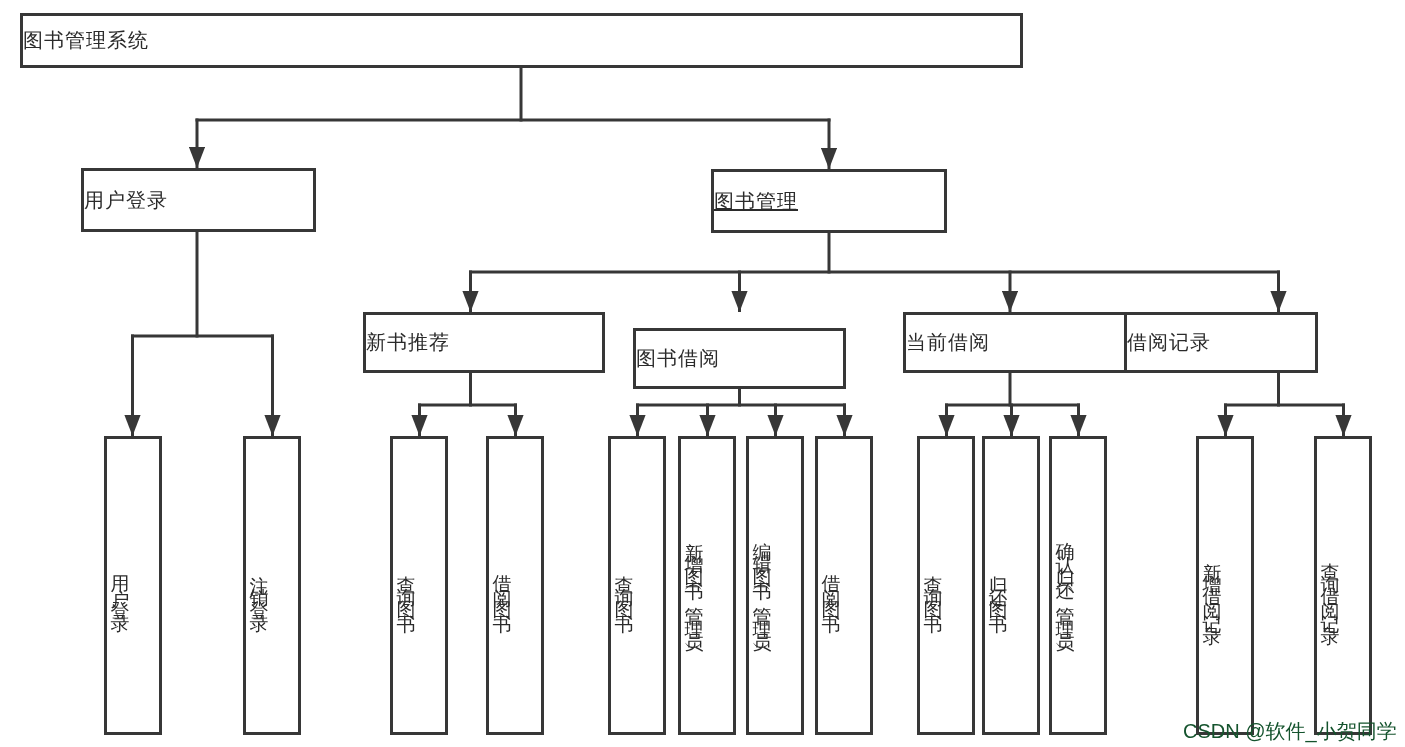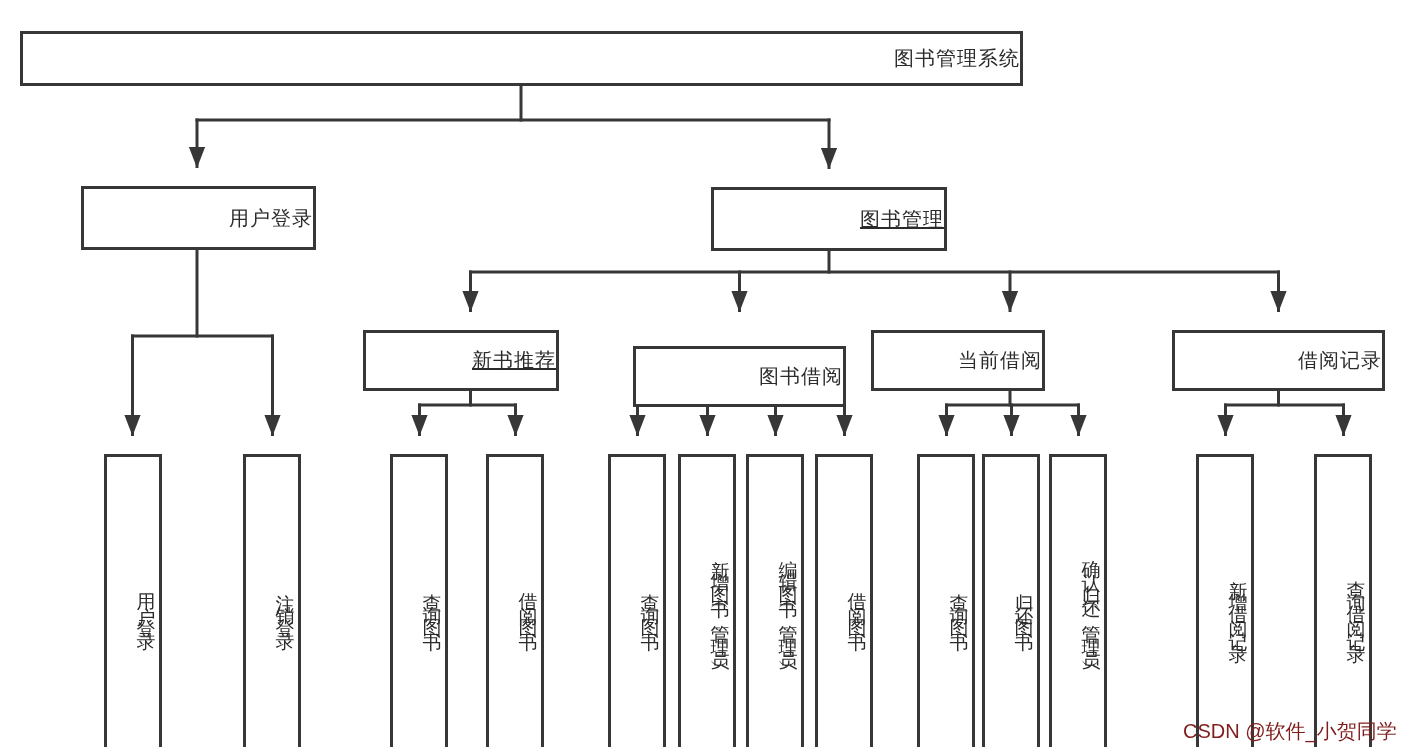--- a/index.html
+++ b/index.html
@@ -18,38 +18,37 @@
     z-index: 1;
   }
   .box {
     position: absolute;
     box-sizing: border-box;
     border: 3px solid #373737;
     background: #ffffff;
     color: #2b2b2b;
     display: flex;
     align-items: center;
-    justify-content: flex-end;
+    justify-content: flex-start;
     z-index: 2;
-    margin-top: 18px;
   }
   .hlabel { font-size: 20px; letter-spacing: 1px; white-space: nowrap; }
   .vlabel {
     writing-mode: vertical-rl;
     text-orientation: mixed;
     font-size: 19px;
     letter-spacing: 13px;
     white-space: nowrap;
   }
   .watermark {
     position: absolute;
     left: 1183px;
     top: 718px;
     font-size: 20px;
-    color: #7f1d1d;
+    color: #14532d;
     z-index: 5;
     white-space: nowrap;
   }
   line { stroke: #373737; stroke-width: 3; }
 </style>
 </head>
 <body>
 
 <div class="canvas">
 
@@ -105,30 +104,30 @@
     <span class="hlabel">图书管理系统</span>
   </div>
 
   <div class="box" style="left:81px; top:168px; width:235px; height:64px;">
     <span class="hlabel">用户登录</span>
   </div>
   <div class="box" style="left:711px; top:169px; width:236px; height:64px;text-decoration:underline;">
     <span class="hlabel">图书管理</span>
   </div>
 
-  <div class="box" style="left:363px; top:312px; width:196px; height:61px;text-decoration:underline;">
+  <div class="box" style="left:363px; top:312px; width:242px; height:61px;">
     <span class="hlabel">新书推荐</span>
   </div>
   <div class="box" style="left:633px; top:328px; width:213px; height:61px;">
     <span class="hlabel">图书借阅</span>
   </div>
-  <div class="box" style="left:871px; top:312px; width:174px; height:61px;">
+  <div class="box" style="left:903px; top:312px; width:249px; height:61px;">
     <span class="hlabel">当前借阅</span>
   </div>
-  <div class="box" style="left:1172px; top:312px; width:213px; height:61px;">
+  <div class="box" style="left:1124px; top:312px; width:194px; height:61px;">
     <span class="hlabel">借阅记录</span>
   </div>
 
   <div class="box" style="left:104px; top:436px; width:58px; height:299px;">
     <span class="vlabel">用户登录</span>
   </div>
   <div class="box" style="left:243px; top:436px; width:58px; height:299px;">
     <span class="vlabel">注销登录</span>
   </div>
 

